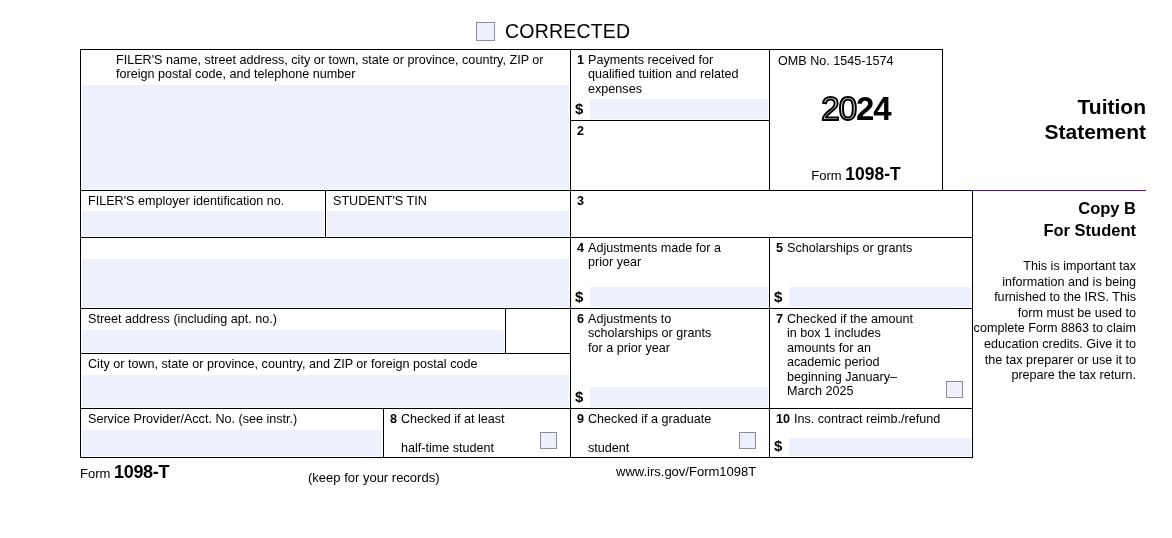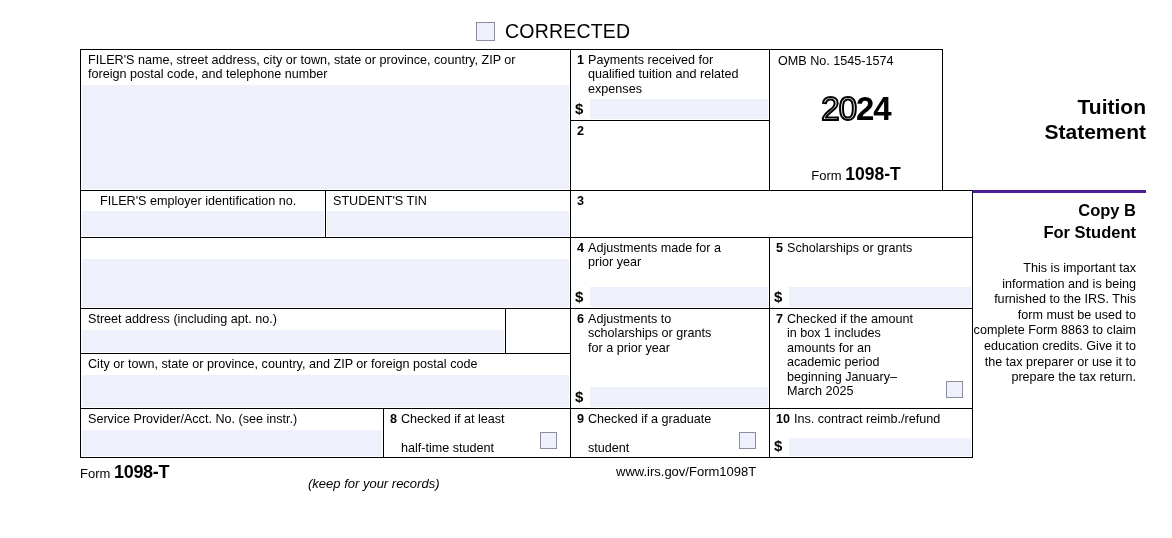--- a/index.html
+++ b/index.html
@@ -107,21 +107,21 @@
   }
 
   
   #right-col {
     position: absolute;
     left: 972px;
     top: 190px;
     width: 174px;
     height: 268px;
     box-sizing: border-box;
-    border-top: 3px solid #4c1d95;
+    border-top: 1px solid #4c1d95;
     border-left: 1px solid #000;
   }
   #tuition-title {
     position: absolute;
     left: 960px;
     top: 94px;
     width: 186px;
     text-align: right;
     font-weight: bold;
     font-size: 21px;
@@ -191,22 +191,21 @@
   }
   #footer-form {
     position: absolute;
     left: 0;
     top: 0;
   }
   #footer-form b { font-size: 18px; letter-spacing: -0.3px; }
   #footer-keep {
     position: absolute;
     left: 228px;
-    top: 14px;
-    font-style: italic;
+    top: 8px;
   }
   #footer-url {
     position: absolute;
     left: 518px;
     top: 2px;
     margin-left: 18px;
   }
   #footer-dept {
     position: absolute;
     right: 0;
@@ -216,21 +215,21 @@
 </head>
 <body>
 
 <div id="corrected-row">
   <span class="cbox"></span>
   <span id="corrected-label">CORRECTED</span>
 </div>
 
 <div id="form-frame">
 
-  <div class="cell" style="left:0; top:0; width:491px; height:142px;">
+  <div class="cell" style="left:0; top:0; width:491px; height:142px;padding-left:28px;">
     <span class="cap">FILER'S name, street address, city or town, state or province, country, ZIP or
 foreign postal code, and telephone number</span>
     <span class="fill" style="top:35px;"></span>
   </div>
 
   <div class="cell" style="left:490px; top:0; width:200px; height:72px;">
     <span class="cap-ind">
       <span class="boxnum">1</span>
       <span class="captxt">Payments received for
 qualified tuition and related
@@ -246,21 +245,21 @@
       <span class="captxt"></span>
     </span>
   </div>
 
   <div class="cell" style="left:689px; top:0; width:174px; height:142px;">
     <span id="omb-label">OMB No. 1545-1574</span>
     <div id="year"><span class="hollow">20</span><span>24</span></div>
     <div id="formno-top"><span>Form</span> <b>1098-T</b></div>
   </div>
 
-  <div class="cell" style="left:0; top:141px; width:246px; height:48px;padding-left:12px;">
+  <div class="cell" style="left:0; top:141px; width:246px; height:48px;">
     <span class="cap">FILER'S employer identification no.</span>
     <span class="fill" style="top:20px;"></span>
   </div>
 
   <div class="cell" style="left:245px; top:141px; width:246px; height:48px;">
     <span class="cap">STUDENT'S TIN</span>
     <span class="fill" style="top:20px;"></span>
   </div>
 
   <div class="cell" style="left:490px; top:141px; width:403px; height:48px;">

